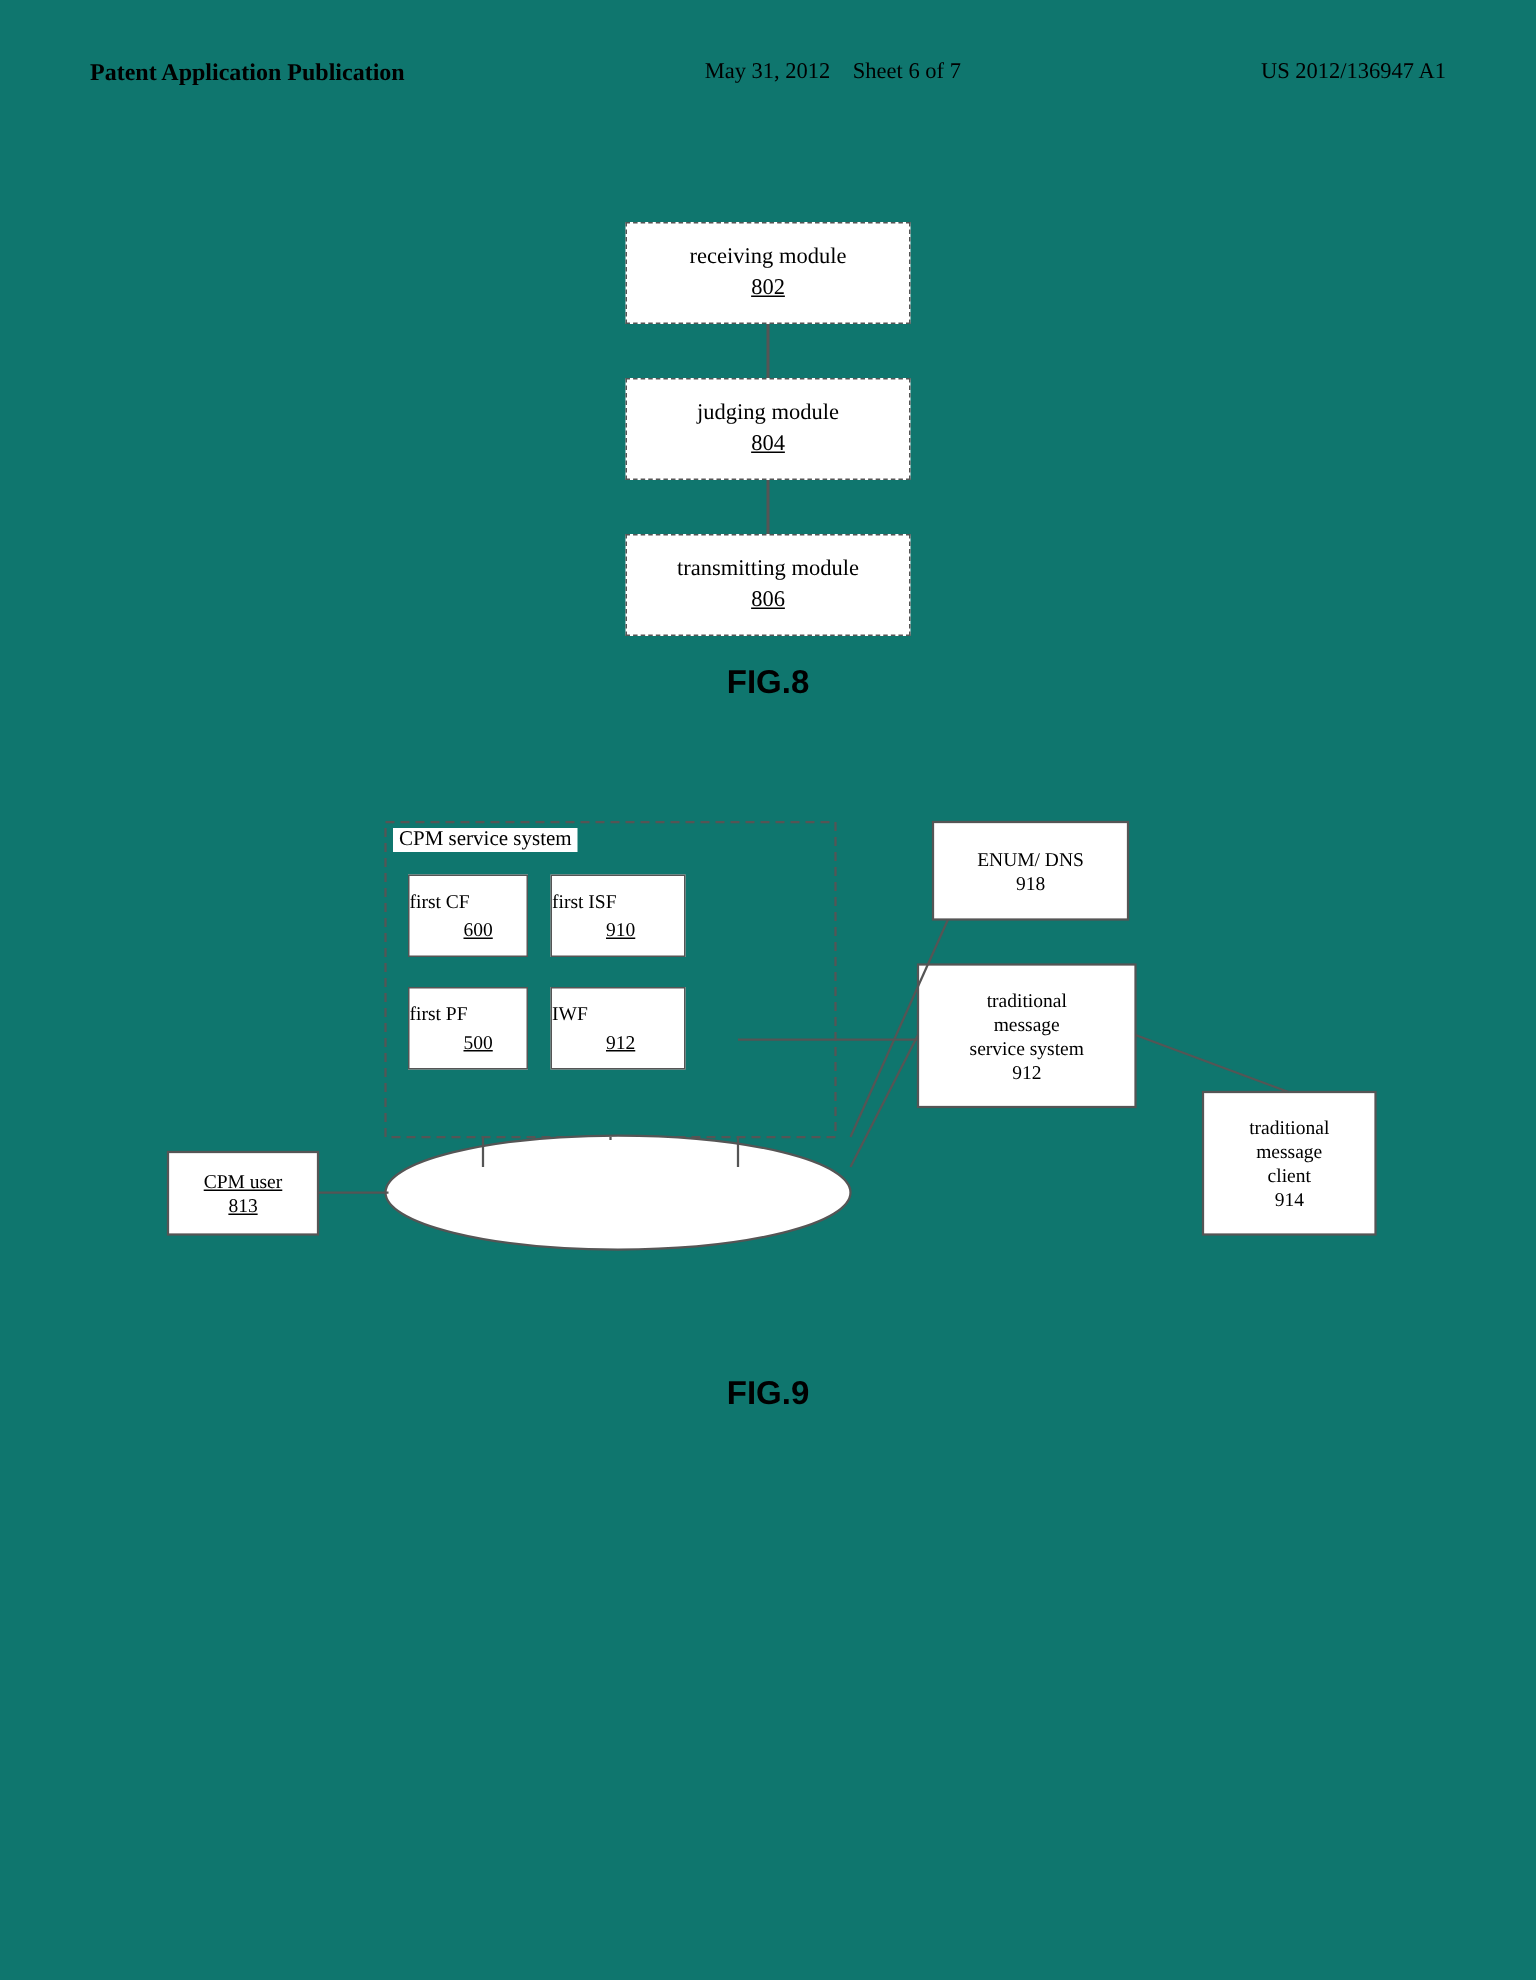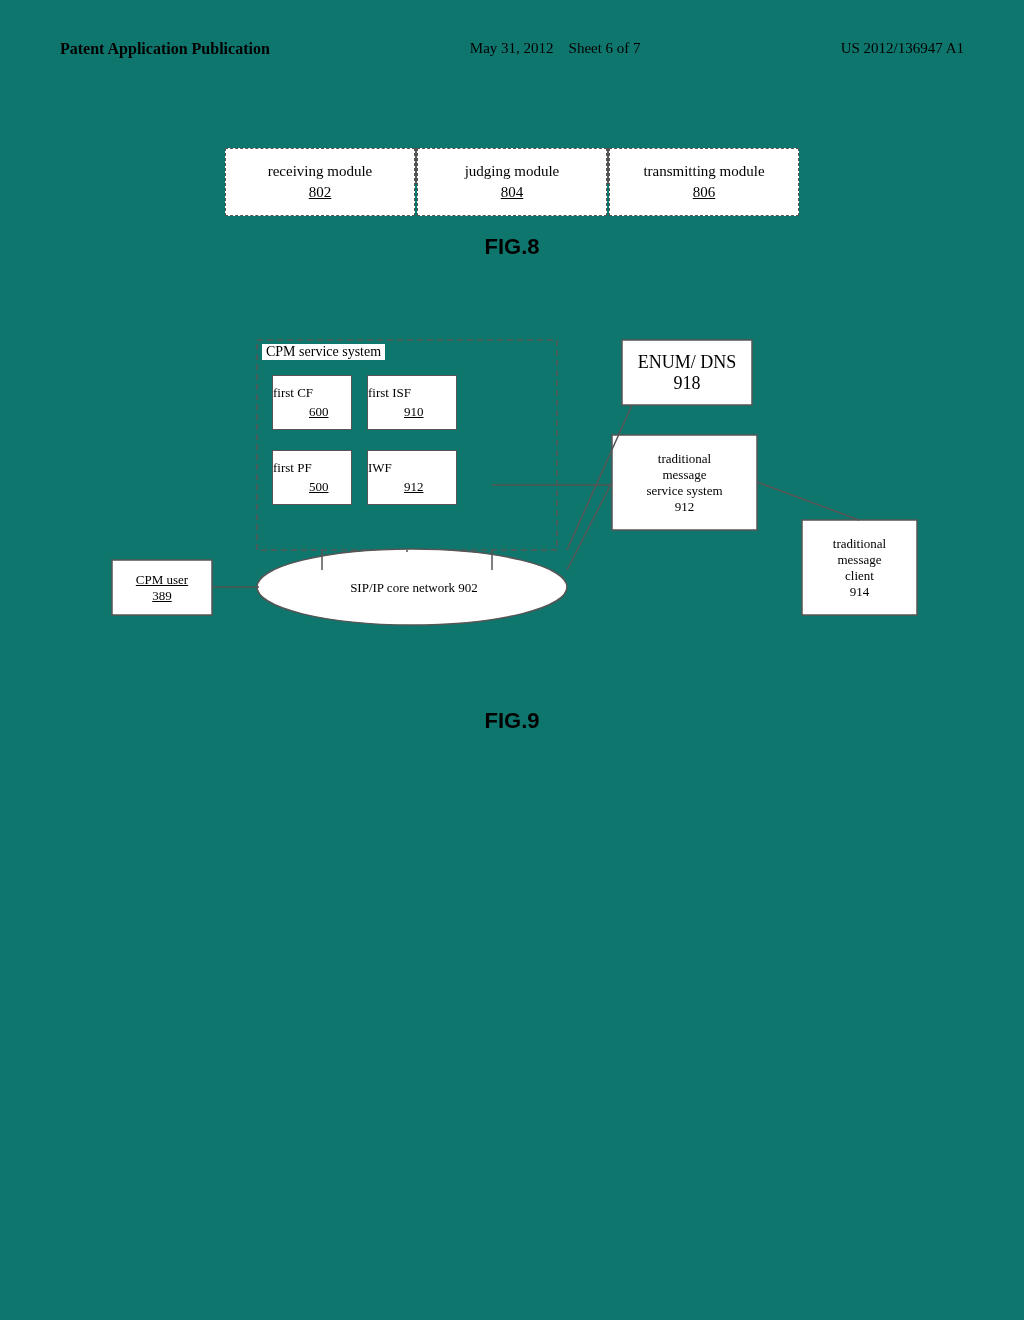--- a/index.html
+++ b/index.html
@@ -49,22 +49,22 @@
     .fig-label {
       font-size: 22px;
       font-weight: bold;
       margin-top: 18px;
       font-family: Arial, sans-serif;
     }
 
     
     .fig8-diagram {
       display: flex;
-      flex-direction: row;
-      align-items: flex-start;
+      flex-direction: column;
+      align-items: flex-end;
       gap: 0;
       margin-top: 30px;
     }
 
     .module-box {
       border: 1.5px dashed #555;
       padding: 12px 30px;
       text-align: center;
       min-width: 190px;
       background: #fff;
@@ -218,46 +218,43 @@
       <div class="box" style="left:170px; top:120px; width:80px; height:55px;">
         <span>first PF</span>
         <span class="num">500</span>
       </div>
 
       <div class="box" style="left:265px; top:120px; width:90px; height:55px;">
         <span>IWF</span>
         <span class="num">912</span>
       </div>
 
-      <div style="position:absolute; left:520px; top:10px; width:130px; height:65px; display:flex; flex-direction:column; align-items:center; justify-content:center; font-size:18px;">
+      <div style="position:absolute; left:520px; top:10px; width:130px; height:65px; display:flex; flex-direction:column; align-items:center; justify-content:center; font-size:13px;">
         <span>ENUM/ DNS</span>
         <span class="num">918</span>
       </div>
 
       <div style="position:absolute; left:510px; top:105px; width:145px; height:95px; display:flex; flex-direction:column; align-items:center; justify-content:center; font-size:13px;">
         <span>traditional</span>
         <span>message</span>
         <span>service system</span>
         <span class="num">912</span>
       </div>
 
       <div style="position:absolute; left:700px; top:190px; width:115px; height:95px; display:flex; flex-direction:column; align-items:center; justify-content:center; font-size:13px;">
         <span>traditional</span>
         <span>message</span>
         <span>client</span>
         <span class="num">914</span>
       </div>
 
-      <div style="position:absolute; left:157px; top:241px; width:310px; height:34px; display:flex; align-items:center; justify-content:center; font-size:13px;">
-        <span>SIP/IP core network 902</span>
-      </div>
 
       <div style="position:absolute; left:10px; top:230px; width:100px; height:55px; display:flex; flex-direction:column; align-items:center; justify-content:center; font-size:13px;text-decoration:underline;">
         <span>CPM user</span>
-        <span class="num">389</span>
+        <span class="num">813</span>
       </div>
 
     </div>
 
     <div class="fig-label">FIG.9</div>
   </div>
 
 </div>
 
 </body></html>

